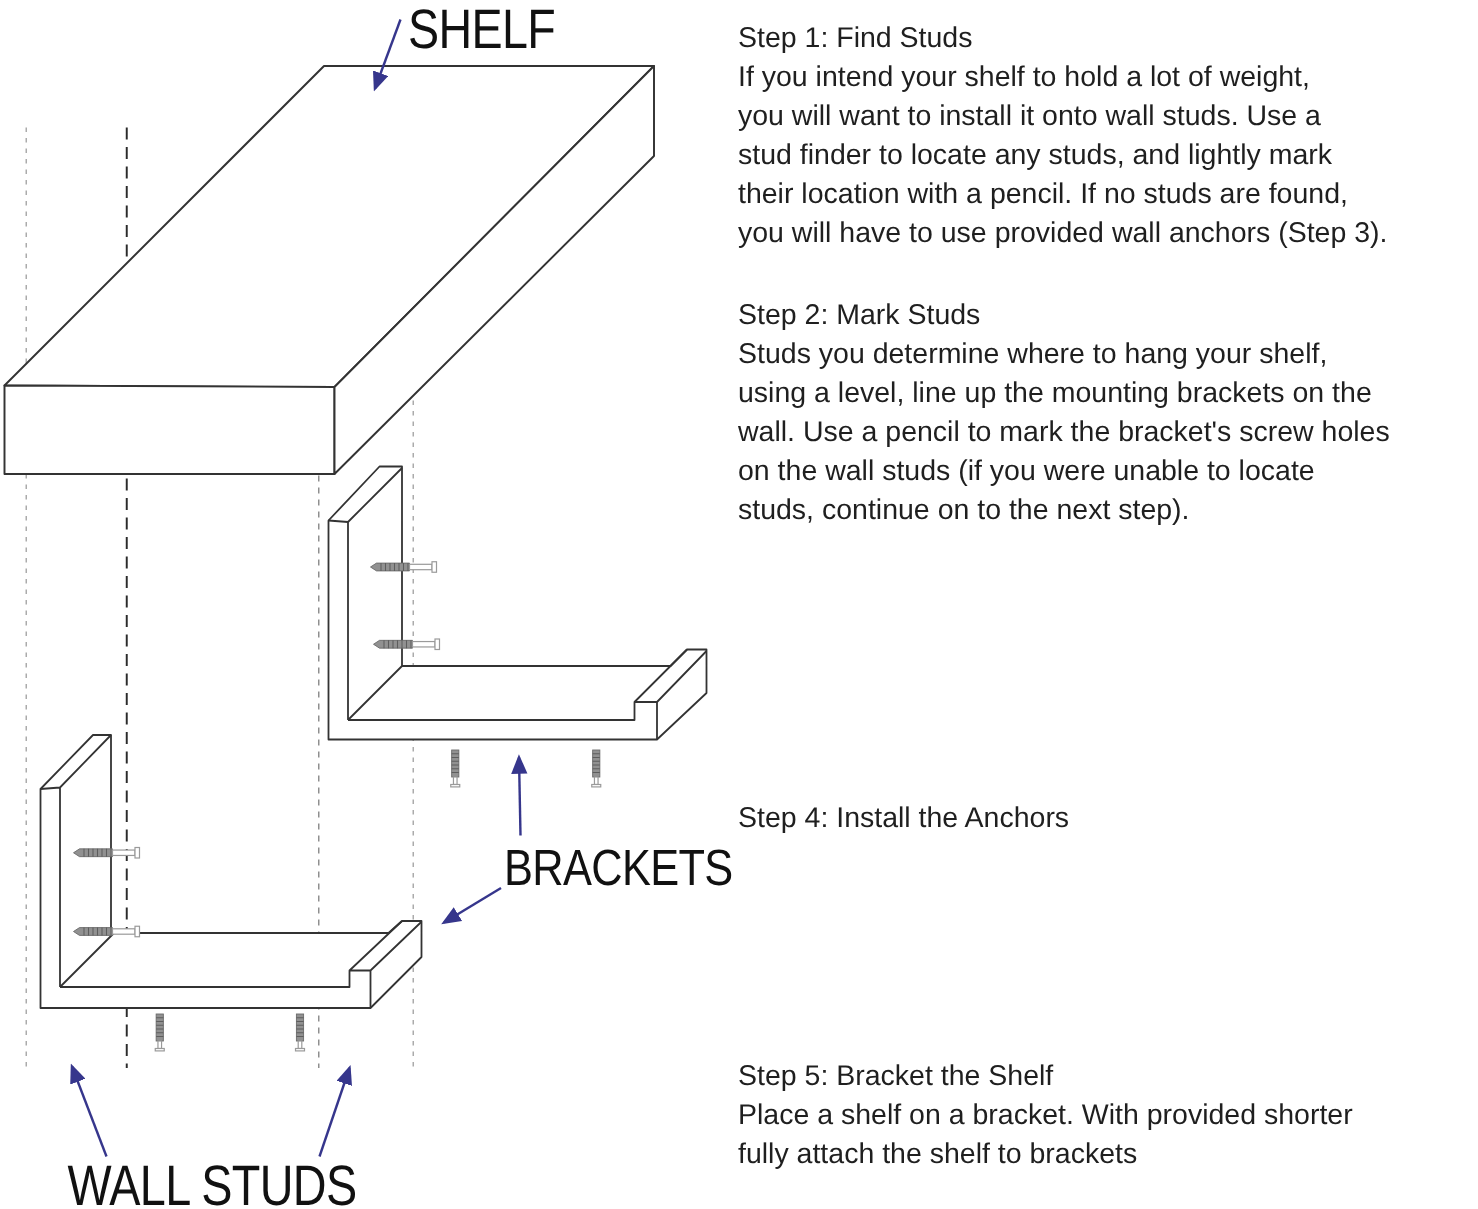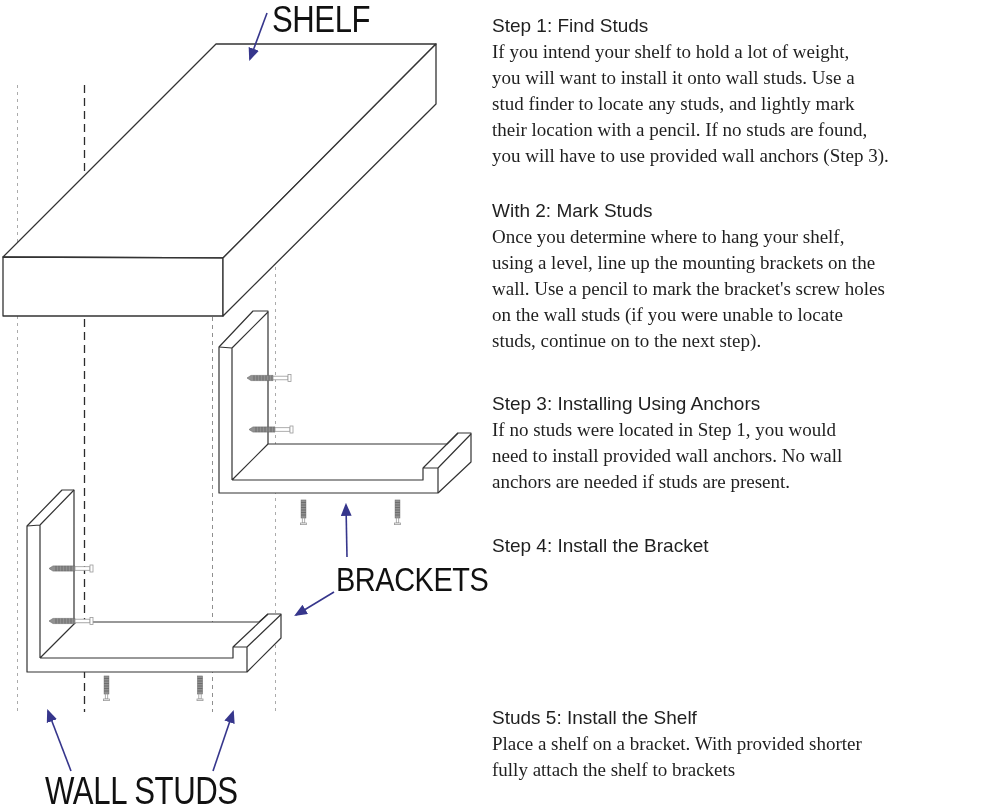--- a/index.html
+++ b/index.html
@@ -13,21 +13,21 @@
     position:absolute;color:#111111;line-height:1;white-space:nowrap;
     transform-origin:0 50%;letter-spacing:-0.5px;
   }
   .label-shelf{left:272px;top:1px;font-size:37px;transform:scaleX(0.84);}
   .label-brackets{left:336px;top:562px;font-size:34px;transform:scaleX(0.85);}
   .label-wallstuds{left:45px;top:772px;font-size:38px;transform:scaleX(0.82);}
   .steps-panel{position:absolute;left:492px;top:0;width:461px;height:806px;}
   .step{position:absolute;left:0;width:461px;font-size:19px;line-height:26px;}
   .step-1{top:13px;} .step-2{top:198px;} .step-3{top:391px;} .step-4{top:533px;} .step-5{top:705px;}
   .step-heading{white-space:pre-line;}
-  .step-body{white-space:pre-line;font-family:Liberation Serif, serif;}
+  .step-body{white-space:pre-line;}
 </style>
 </head>
 <body>
 
 <div class="diagram-panel">
   <svg class="diagram-svg" width="510" height="806" viewBox="0 0 510 806">
     <defs>
       <marker id="ah" markerUnits="userSpaceOnUse" markerWidth="13" markerHeight="11" viewBox="0 0 12 10" refX="10" refY="5" orient="auto">
         <path d="M0,0 L12,5 L0,10 Z" fill="#36368C"></path>
       </marker>
@@ -94,34 +94,28 @@
 <div class="steps-panel">
   <div class="step step-1">
     <div class="step-heading">Step 1: Find Studs</div>
     <div class="step-body">If you intend your shelf to hold a lot of weight,
 you will want to install it onto wall studs. Use a
 stud finder to locate any studs, and lightly mark
 their location with a pencil. If no studs are found,
 you will have to use provided wall anchors (Step 3).</div>
   </div>
   <div class="step step-2">
-    <div class="step-heading">With 2: Mark Studs</div>
-    <div class="step-body">Once you determine where to hang your shelf,
+    <div class="step-heading">Step 2: Mark Studs</div>
+    <div class="step-body">Studs you determine where to hang your shelf,
 using a level, line up the mounting brackets on the
 wall. Use a pencil to mark the bracket's screw holes
 on the wall studs (if you were unable to locate
 studs, continue on to the next step).</div>
   </div>
-  <div class="step step-3">
-    <div class="step-heading">Step 3: Installing Using Anchors</div>
-    <div class="step-body">If no studs were located in Step 1, you would
-need to install provided wall anchors. No wall
-anchors are needed if studs are present.</div>
-  </div>
   <div class="step step-4">
-    <div class="step-heading">Step 4: Install the Bracket</div>
+    <div class="step-heading">Step 4: Install the Anchors</div>
   </div>
   <div class="step step-5">
-    <div class="step-heading">Studs 5: Install the Shelf</div>
+    <div class="step-heading">Step 5: Bracket the Shelf</div>
     <div class="step-body">Place a shelf on a bracket. With provided shorter
 fully attach the shelf to brackets</div>
   </div>
 </div>
 
 </body></html>

